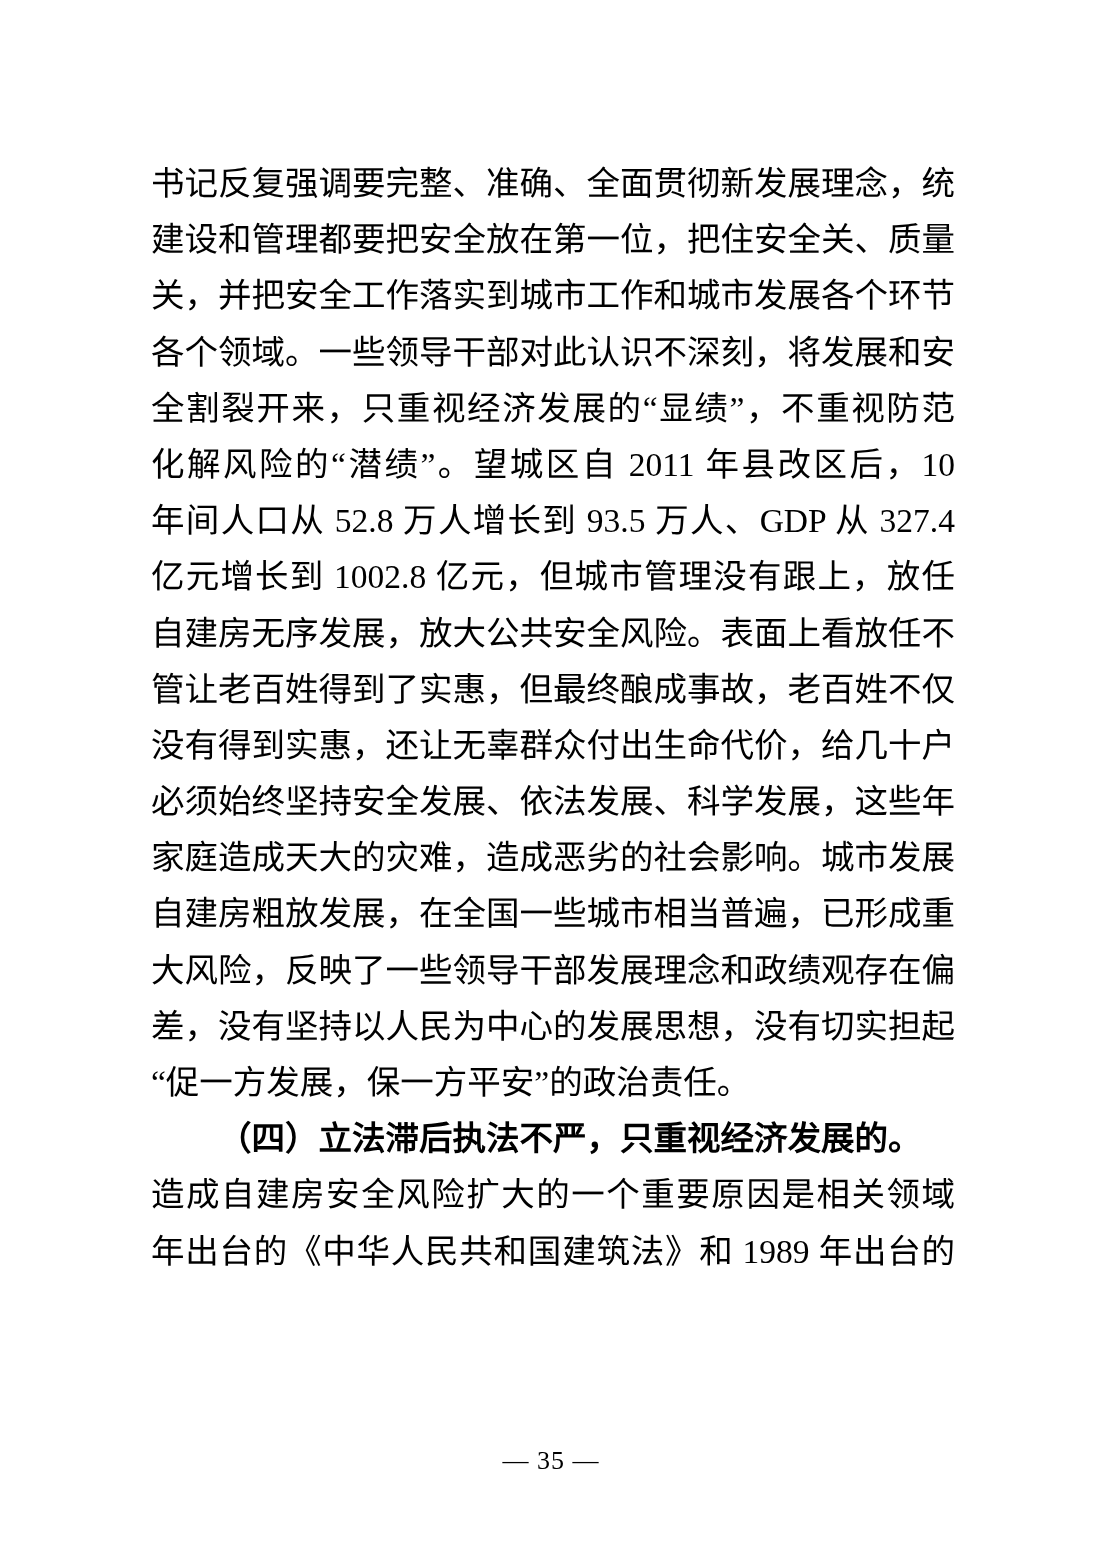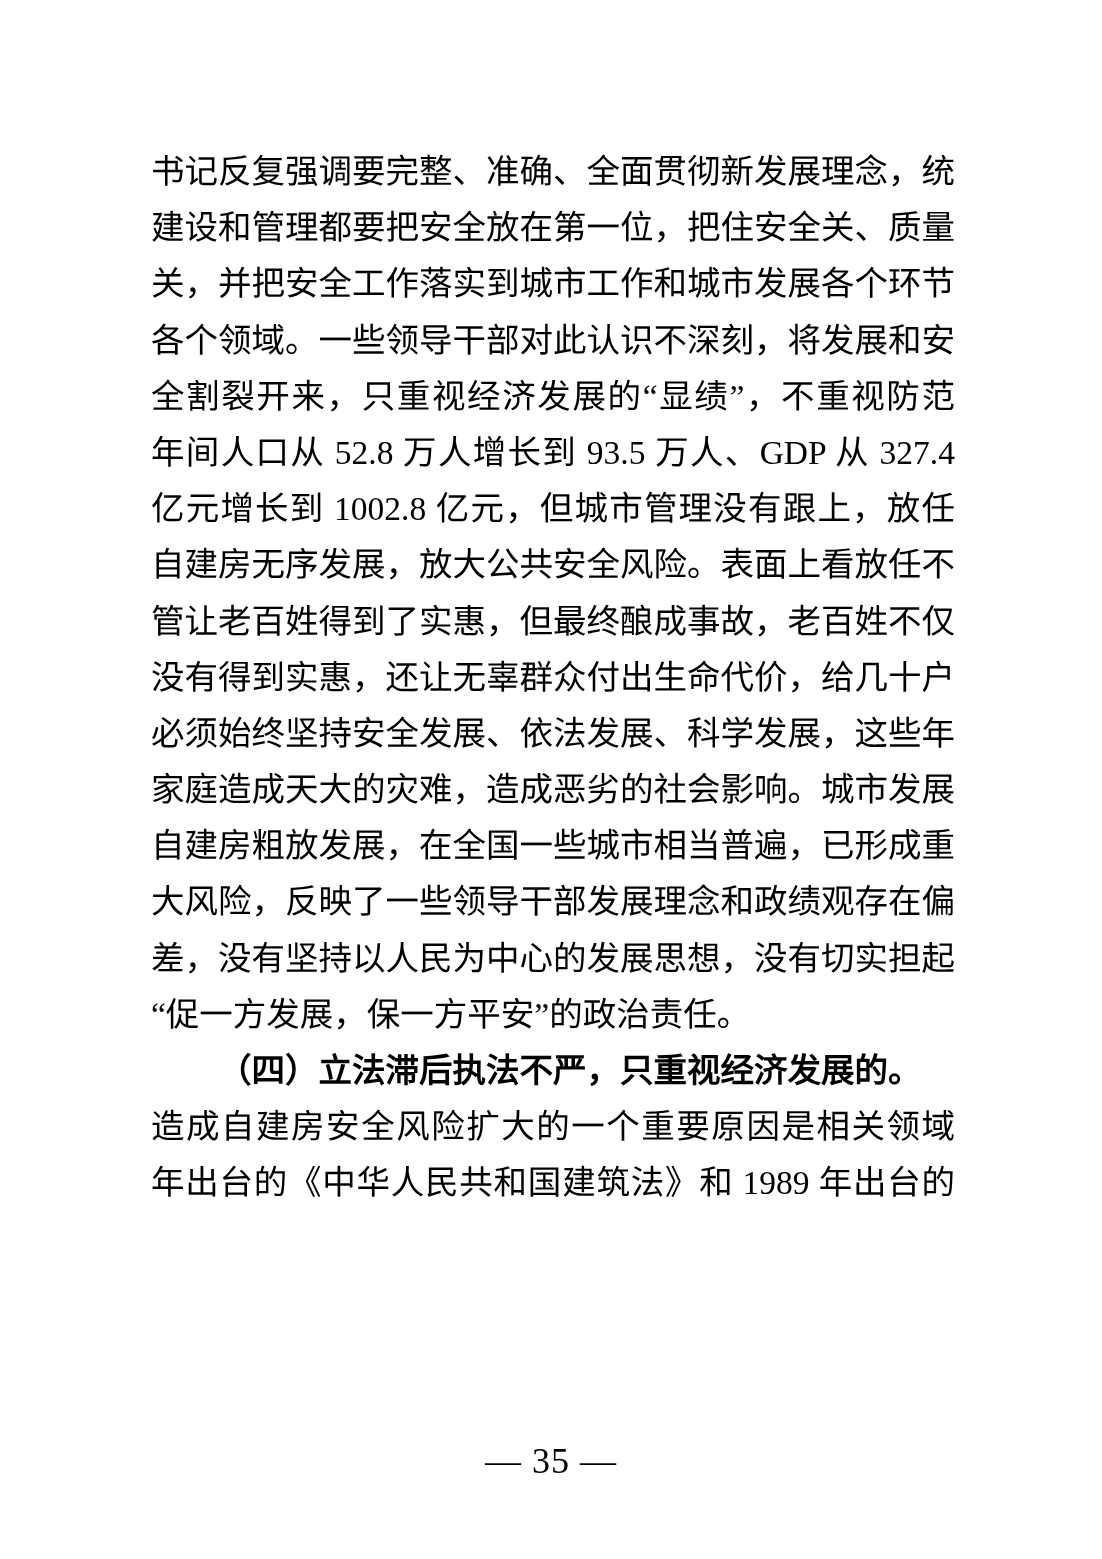--- a/index.html
+++ b/index.html
@@ -7,21 +7,21 @@
     position: relative;
     width: 1102px;
     height: 1559px;
     background: #ffffff;
     overflow: hidden;
     font-family: "Liberation Serif", "DejaVu Serif", serif;
   }
   .text-block {
     position: absolute;
     left: 151px;
-    top: 144px;
+    top: 156px;
     width: 804px;
   }
   .line {
     font-size: 33.5px;
     height: 56.2px;
     line-height: 56.2px;
     color: #000000;
     text-align: justify;
     text-align-last: justify;
     text-justify: inter-character;
@@ -35,35 +35,36 @@
   .line.indent { text-indent: 67px; }
   .line.bold { font-weight: bold; }
   .footer {
     position: absolute;
     left: 0;
     top: 1446px;
     width: 1102px;
     height: 30px;
     line-height: 30px;
     text-align: center;
-    font-size: 36px;
+    font-size: 26px;
     color: #000000;
     letter-spacing: 1px;
   }
 </style>
 </head>
 <body>
 
 <div class="page">
   <div class="text-block">
       <div class="line">书记反复强调要完整、准确、全面贯彻新发展理念，统</div>
       <div class="line">建设和管理都要把安全放在第一位，把住安全关、质量</div>
       <div class="line">关，并把安全工作落实到城市工作和城市发展各个环节</div>
       <div class="line">各个领域。一些领导干部对此认识不深刻，将发展和安</div>
       <div class="line">全割裂开来，只重视经济发展的“显绩”，不重视防范</div>
+      <div class="line">化解风险的“潜绩”。望城区自 2011 年县改区后，10</div>
       <div class="line">年间人口从 52.8 万人增长到 93.5 万人、GDP 从 327.4</div>
       <div class="line">亿元增长到 1002.8 亿元，但城市管理没有跟上，放任</div>
       <div class="line">自建房无序发展，放大公共安全风险。表面上看放任不</div>
       <div class="line">管让老百姓得到了实惠，但最终酿成事故，老百姓不仅</div>
       <div class="line">没有得到实惠，还让无辜群众付出生命代价，给几十户</div>
       <div class="line">必须始终坚持安全发展、依法发展、科学发展，这些年</div>
       <div class="line">家庭造成天大的灾难，造成恶劣的社会影响。城市发展</div>
       <div class="line">自建房粗放发展，在全国一些城市相当普遍，已形成重</div>
       <div class="line">大风险，反映了一些领导干部发展理念和政绩观存在偏</div>
       <div class="line">差，没有坚持以人民为中心的发展思想，没有切实担起</div>

